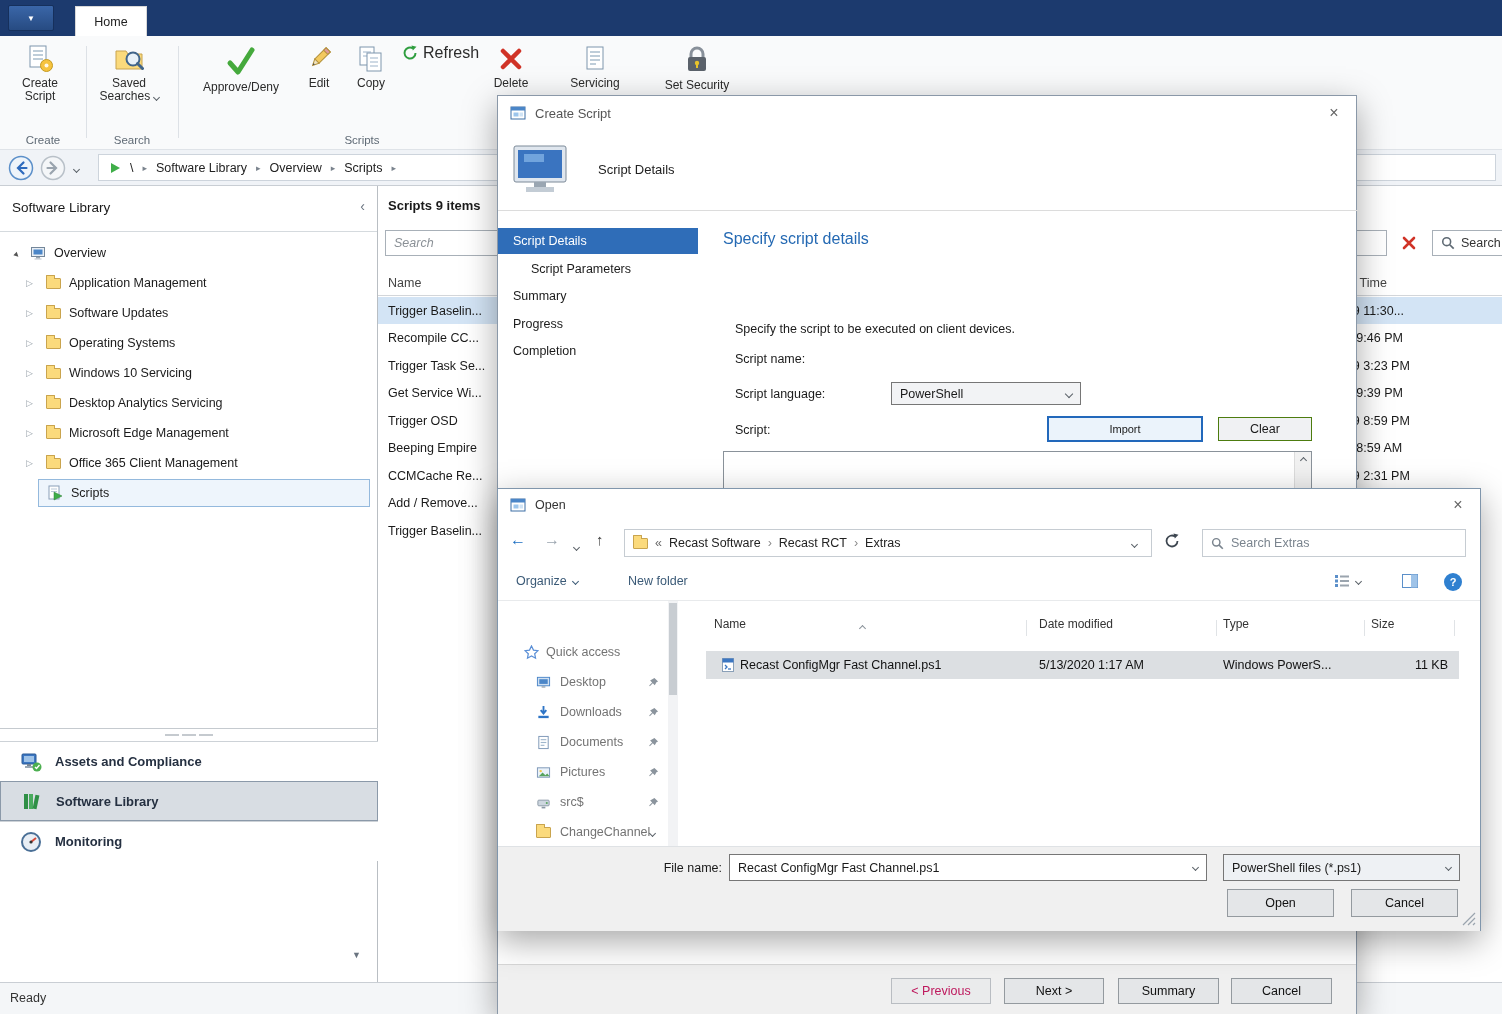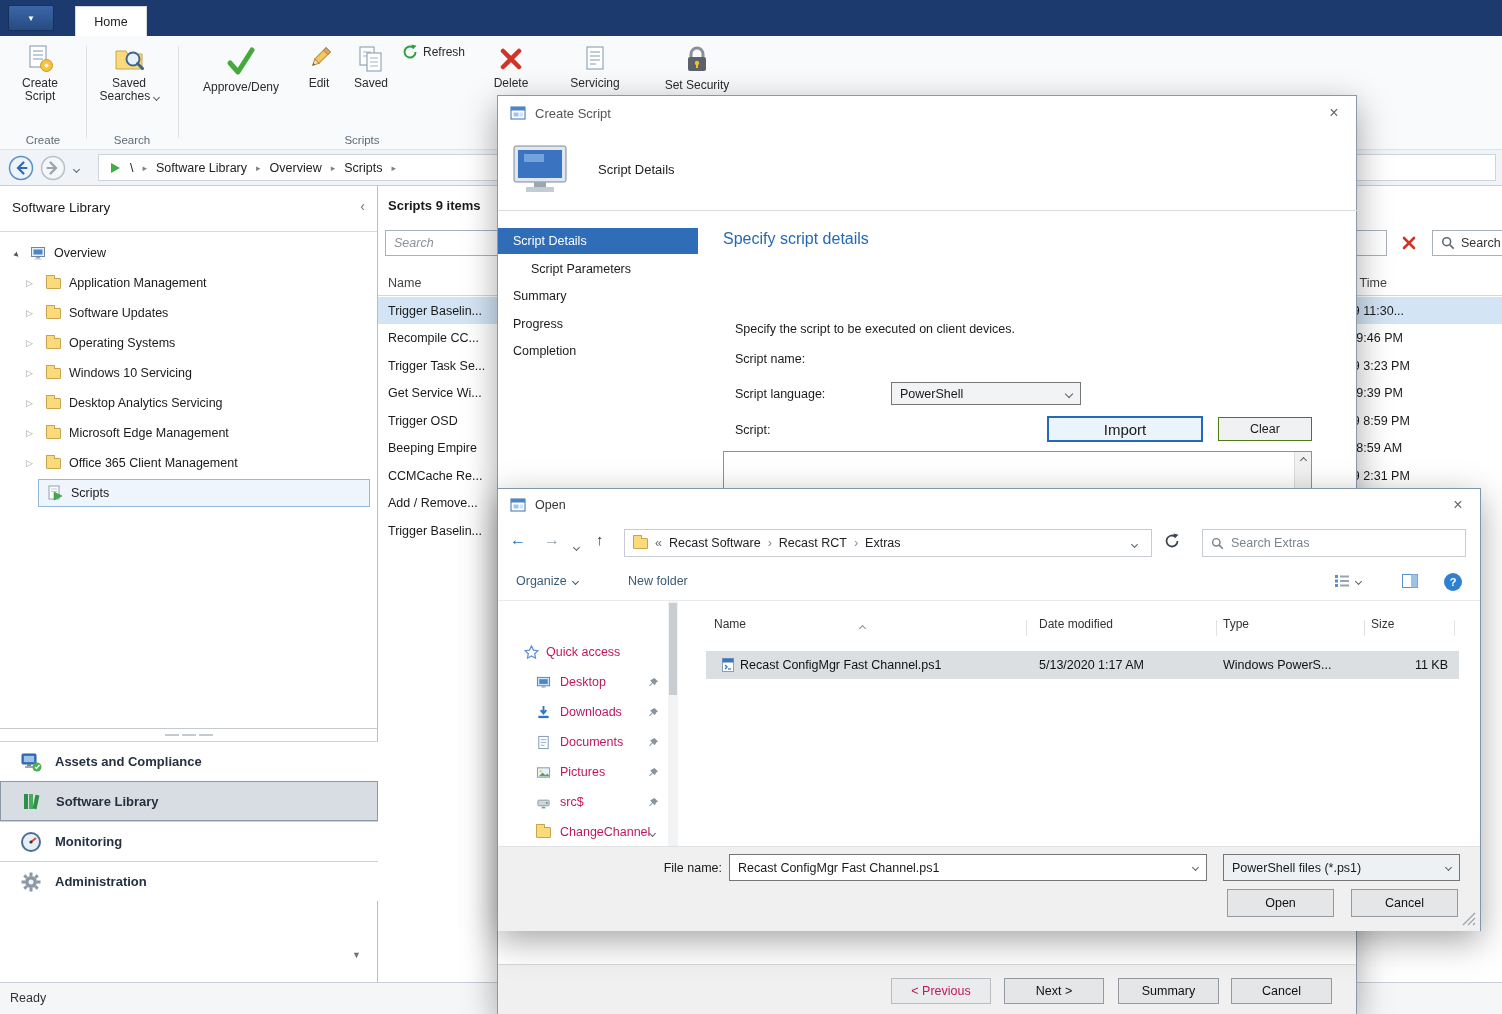--- a/index.html
+++ b/index.html
@@ -8,21 +8,21 @@
 
   
   #titlebar{position:absolute;left:0;top:0;width:1502px;height:36px;background:#1c3a6e;}
   .appmenu{position:absolute;left:8px;top:5px;width:46px;height:26px;background:linear-gradient(#3a66a8,#274b82);border:1px solid #16305c;border-radius:2px;display:flex;align-items:center;justify-content:center;color:#fff;font-size:8px;}
   .hometab{position:absolute;left:75px;top:6px;width:72px;height:30px;background:#fff;border:1px solid #d8d8d8;border-bottom:none;display:flex;align-items:center;justify-content:center;font-size:12.5px;color:#222;}
 
   
   #ribbon{position:absolute;left:0;top:36px;width:1502px;height:114px;background:#f9fafb;border-bottom:1px solid #dfe3e8;}
   .rbtn{position:absolute;top:8px;display:flex;flex-direction:column;align-items:center;gap:3px;font-size:12px;color:#2b2b2b;text-align:center;}
   .rbtn .lbl{line-height:13px;}
-  .rsm{position:absolute;display:flex;align-items:center;gap:5px;font-size:12px;color:#2b2b2b;}
+  .rsm{position:absolute;display:flex;align-items:center;gap:5px;font-size:16px;color:#2b2b2b;}
   .vsep{position:absolute;top:10px;height:92px;width:1px;background:#dde1e6;}
   .grp{position:absolute;bottom:3px;font-size:11.5px;color:#5f6a75;text-align:center;}
 
   
   #addressbar{position:absolute;left:0;top:150px;width:1502px;height:36px;background:#f0f3f7;border-bottom:1px solid #c9ced4;}
   .navcirc{position:absolute;top:5px;width:26px;height:26px;}
   .smallcaret{position:absolute;top:15px;font-size:8px;color:#6a7480;}
   .crumbbox{position:absolute;left:98px;top:4px;width:1398px;height:27px;background:#fff;border:1px solid #cdd4dc;display:flex;align-items:center;gap:9px;padding-left:10px;font-size:12.5px;color:#222;}
   .crumbsep{color:#7a838d;font-size:9px;}
 
@@ -80,39 +80,39 @@
   .wheadicon{position:absolute;left:12px;top:44px;}
   .wheadtext{position:absolute;left:100px;top:66px;font-size:13px;color:#222;}
   .wstep{position:absolute;left:0;width:200px;height:26px;display:flex;align-items:center;padding-left:15px;font-size:12.5px;color:#1b1b1b;}
   .wstep.sel{background:#2f6db8;color:#fff;}
   .wstep.indent{padding-left:33px;}
   .wheading{position:absolute;left:225px;top:134px;font-size:16px;color:#2469b3;}
   .winstr{position:absolute;left:237px;top:226px;font-size:12.5px;color:#1b1b1b;}
   .wlabel{position:absolute;font-size:12.5px;color:#1b1b1b;}
   .wname-input{position:absolute;left:393px;top:250px;width:419px;height:25px;border:1px solid #767676;padding:0 6px;font-size:12.5px;font-family:"Liberation Sans",sans-serif;color:#111;}
   .wselect{position:absolute;left:393px;top:286px;width:190px;height:23px;background:#f2f3f5;border:1px solid #767676;display:flex;align-items:center;justify-content:space-between;padding:0 8px;font-size:12.5px;}
-  .wimport{position:absolute;left:549px;top:320px;width:156px;height:26px;background:#ebf3fb;border:2px solid #2268bb;display:flex;align-items:center;justify-content:center;font-size:15px;text-align:right;}
+  .wimport{position:absolute;left:549px;top:320px;width:156px;height:26px;background:#ebf3fb;border:2px solid #2268bb;display:flex;align-items:center;justify-content:center;font-size:11px;text-align:right;}
   .wclear{position:absolute;left:720px;top:321px;width:94px;height:24px;background:#f0f1f3;border:1px solid #4d7c0f;display:flex;align-items:center;justify-content:center;font-size:12.5px;}
   .wtextarea{position:absolute;left:225px;top:355px;width:589px;height:455px;border:1px solid #8a929a;background:#fff;}
   .wscroll{position:absolute;right:0;top:0;width:17px;height:100%;background:#f1f1f1;border-left:1px solid #dcdcdc;}
   .wscroll .btn{width:17px;height:17px;display:flex;align-items:center;justify-content:center;}
   .wfooter{position:absolute;left:0;top:868px;width:858px;height:50px;background:#f0f0f0;border-top:1px solid #d8d8d8;}
 
   
   #opendlg{left:497px;top:488px;width:984px;height:443px;border:1px solid #8096ac;}
   #opendlg .dtitle{height:32px;font-size:12.5px;color:#333;}
   #opendlg .dclose{height:32px;}
   .onavbtn{position:absolute;font-size:16px;}
   .ocrumb{position:absolute;left:126px;top:40px;width:528px;height:28px;border:1px solid #c6ccd2;background:#fff;display:flex;align-items:center;gap:7px;padding:0 8px;font-size:12.5px;color:#222;}
   .osearch{position:absolute;left:704px;top:40px;width:264px;height:28px;border:1px solid #c6ccd2;background:#fff;display:flex;align-items:center;gap:7px;padding-left:8px;}
   .osearch input{border:none;outline:none;width:200px;font-size:12.5px;font-family:"Liberation Sans",sans-serif;color:#222;background:transparent;}
   .osearch input::placeholder{color:#7a848e;}
   .otoolbar{position:absolute;left:0;top:76px;width:982px;height:36px;border-bottom:1px solid #e8eaec;}
   .otool{position:absolute;top:9px;display:flex;align-items:center;gap:6px;font-size:12.5px;color:#3b5a77;}
-  .onavitem{position:absolute;left:0;width:170px;height:26px;display:flex;align-items:center;font-size:12.5px;color:#be185d;}
+  .onavitem{position:absolute;left:0;width:170px;height:26px;display:flex;align-items:center;font-size:12.5px;color:#737373;}
   .opane-scroll{position:absolute;left:170px;top:112px;width:10px;height:245px;background:#f2f3f5;}
   .opane-scroll i{position:absolute;left:1px;top:2px;width:8px;height:92px;background:#c8cdd2;}
   .ohead{position:absolute;top:128px;height:22px;font-size:12px;color:#333;}
   .ohsep{position:absolute;top:131px;width:1px;height:16px;background:#e0e3e6;}
   .ofrow{position:absolute;left:208px;top:162px;width:753px;height:28px;background:#dcdfe2;display:flex;align-items:center;font-size:12.5px;color:#111;}
   .ofrow .cell{position:absolute;}
   .ofooter{position:absolute;left:0;top:357px;width:982px;height:85px;background:#f0f0f0;border-top:1px solid #dfe2e5;}
   .ocombo{position:absolute;height:27px;border:1px solid #767676;display:flex;align-items:center;justify-content:space-between;padding:0 8px;font-size:12.5px;}
   .helpbtn{position:absolute;width:18px;height:18px;border-radius:50%;background:#2f80d0;color:#fff;font-size:11px;font-weight:bold;display:flex;align-items:center;justify-content:center;}
   .grip{position:absolute;right:4px;bottom:4px;}
@@ -177,21 +177,21 @@
     <div class="rbtn" style="left:346px;width:50px;">
       <svg width="30" height="30" viewBox="0 0 30 30">
           <rect x="4" y="3" width="14" height="18" fill="#fff" stroke="#7f96ad"></rect>
           <line x1="7" y1="8" x2="15" y2="8" stroke="#b9c9d8" stroke-width="1.4"></line>
           <line x1="7" y1="12" x2="15" y2="12" stroke="#b9c9d8" stroke-width="1.4"></line>
           <rect x="11" y="9" width="14" height="18" fill="#fff" stroke="#7f96ad"></rect>
           <line x1="14" y1="14" x2="22" y2="14" stroke="#b9c9d8" stroke-width="1.4"></line>
           <line x1="14" y1="18" x2="22" y2="18" stroke="#b9c9d8" stroke-width="1.4"></line>
           <line x1="14" y1="22" x2="22" y2="22" stroke="#b9c9d8" stroke-width="1.4"></line>
         </svg>
-      <span class="lbl">Saved</span>
+      <span class="lbl">Copy</span>
     </div>
     <div class="rsm" style="left:402px;top:8px;">
       <svg width="16" height="16" viewBox="0 0 16 16">
           <path d="M13.5 8A5.5 5.5 0 1 1 11 3.4" fill="none" stroke="#2f9e3f" stroke-width="2"></path>
           <polygon points="9.5,0.5 14.5,1.8 10.8,5.4" fill="#2f9e3f"></polygon>
         </svg>
       <span>Refresh</span>
     </div>
     <div class="rbtn" style="left:486px;width:50px;">
       <svg width="30" height="30" viewBox="0 0 30 30">
@@ -338,37 +338,20 @@
         </svg>
       <span>Software Library</span>
     </div>
     <div class="nbtn" style="top:635px;">
       <svg width="22" height="22" viewBox="0 0 22 22">
           <circle cx="11" cy="11" r="9" fill="#e8eef5" stroke="#4a6f96" stroke-width="2"></circle>
           <path d="M11 11L16 7" stroke="#d84b3a" stroke-width="2"></path>
           <circle cx="11" cy="11" r="1.6" fill="#333"></circle>
         </svg>
       <span>Monitoring</span>
-    </div>
-    <div class="nbtn" style="top:675px;">
-      <svg width="22" height="22" viewBox="0 0 22 22">
-          <g stroke="#8a97a5" stroke-width="3">
-            <line x1="11" y1="1.5" x2="11" y2="5"></line>
-            <line x1="11" y1="17" x2="11" y2="20.5"></line>
-            <line x1="1.5" y1="11" x2="5" y2="11"></line>
-            <line x1="17" y1="11" x2="20.5" y2="11"></line>
-            <line x1="4.3" y1="4.3" x2="6.7" y2="6.7"></line>
-            <line x1="15.3" y1="15.3" x2="17.7" y2="17.7"></line>
-            <line x1="4.3" y1="17.7" x2="6.7" y2="15.3"></line>
-            <line x1="15.3" y1="6.7" x2="17.7" y2="4.3"></line>
-          </g>
-          <circle cx="11" cy="11" r="6" fill="#8a97a5"></circle>
-          <circle cx="11" cy="11" r="2.5" fill="#f2f5f8"></circle>
-        </svg>
-      <span>Administration</span>
     </div>
     <span class="navoverflow">▼</span>
   </div>
 
   <div id="content">
     <div class="ltitle">Scripts 9 items</div>
     <input class="search-input" type="text" placeholder="Search" style="">
     <div class="redxbtn">
       <svg width="16" height="16" viewBox="0 0 16 16">
           <path d="M3 3l10 10M13 3L3 13" stroke="#d03327" stroke-width="2.6" stroke-linecap="round"></path>

